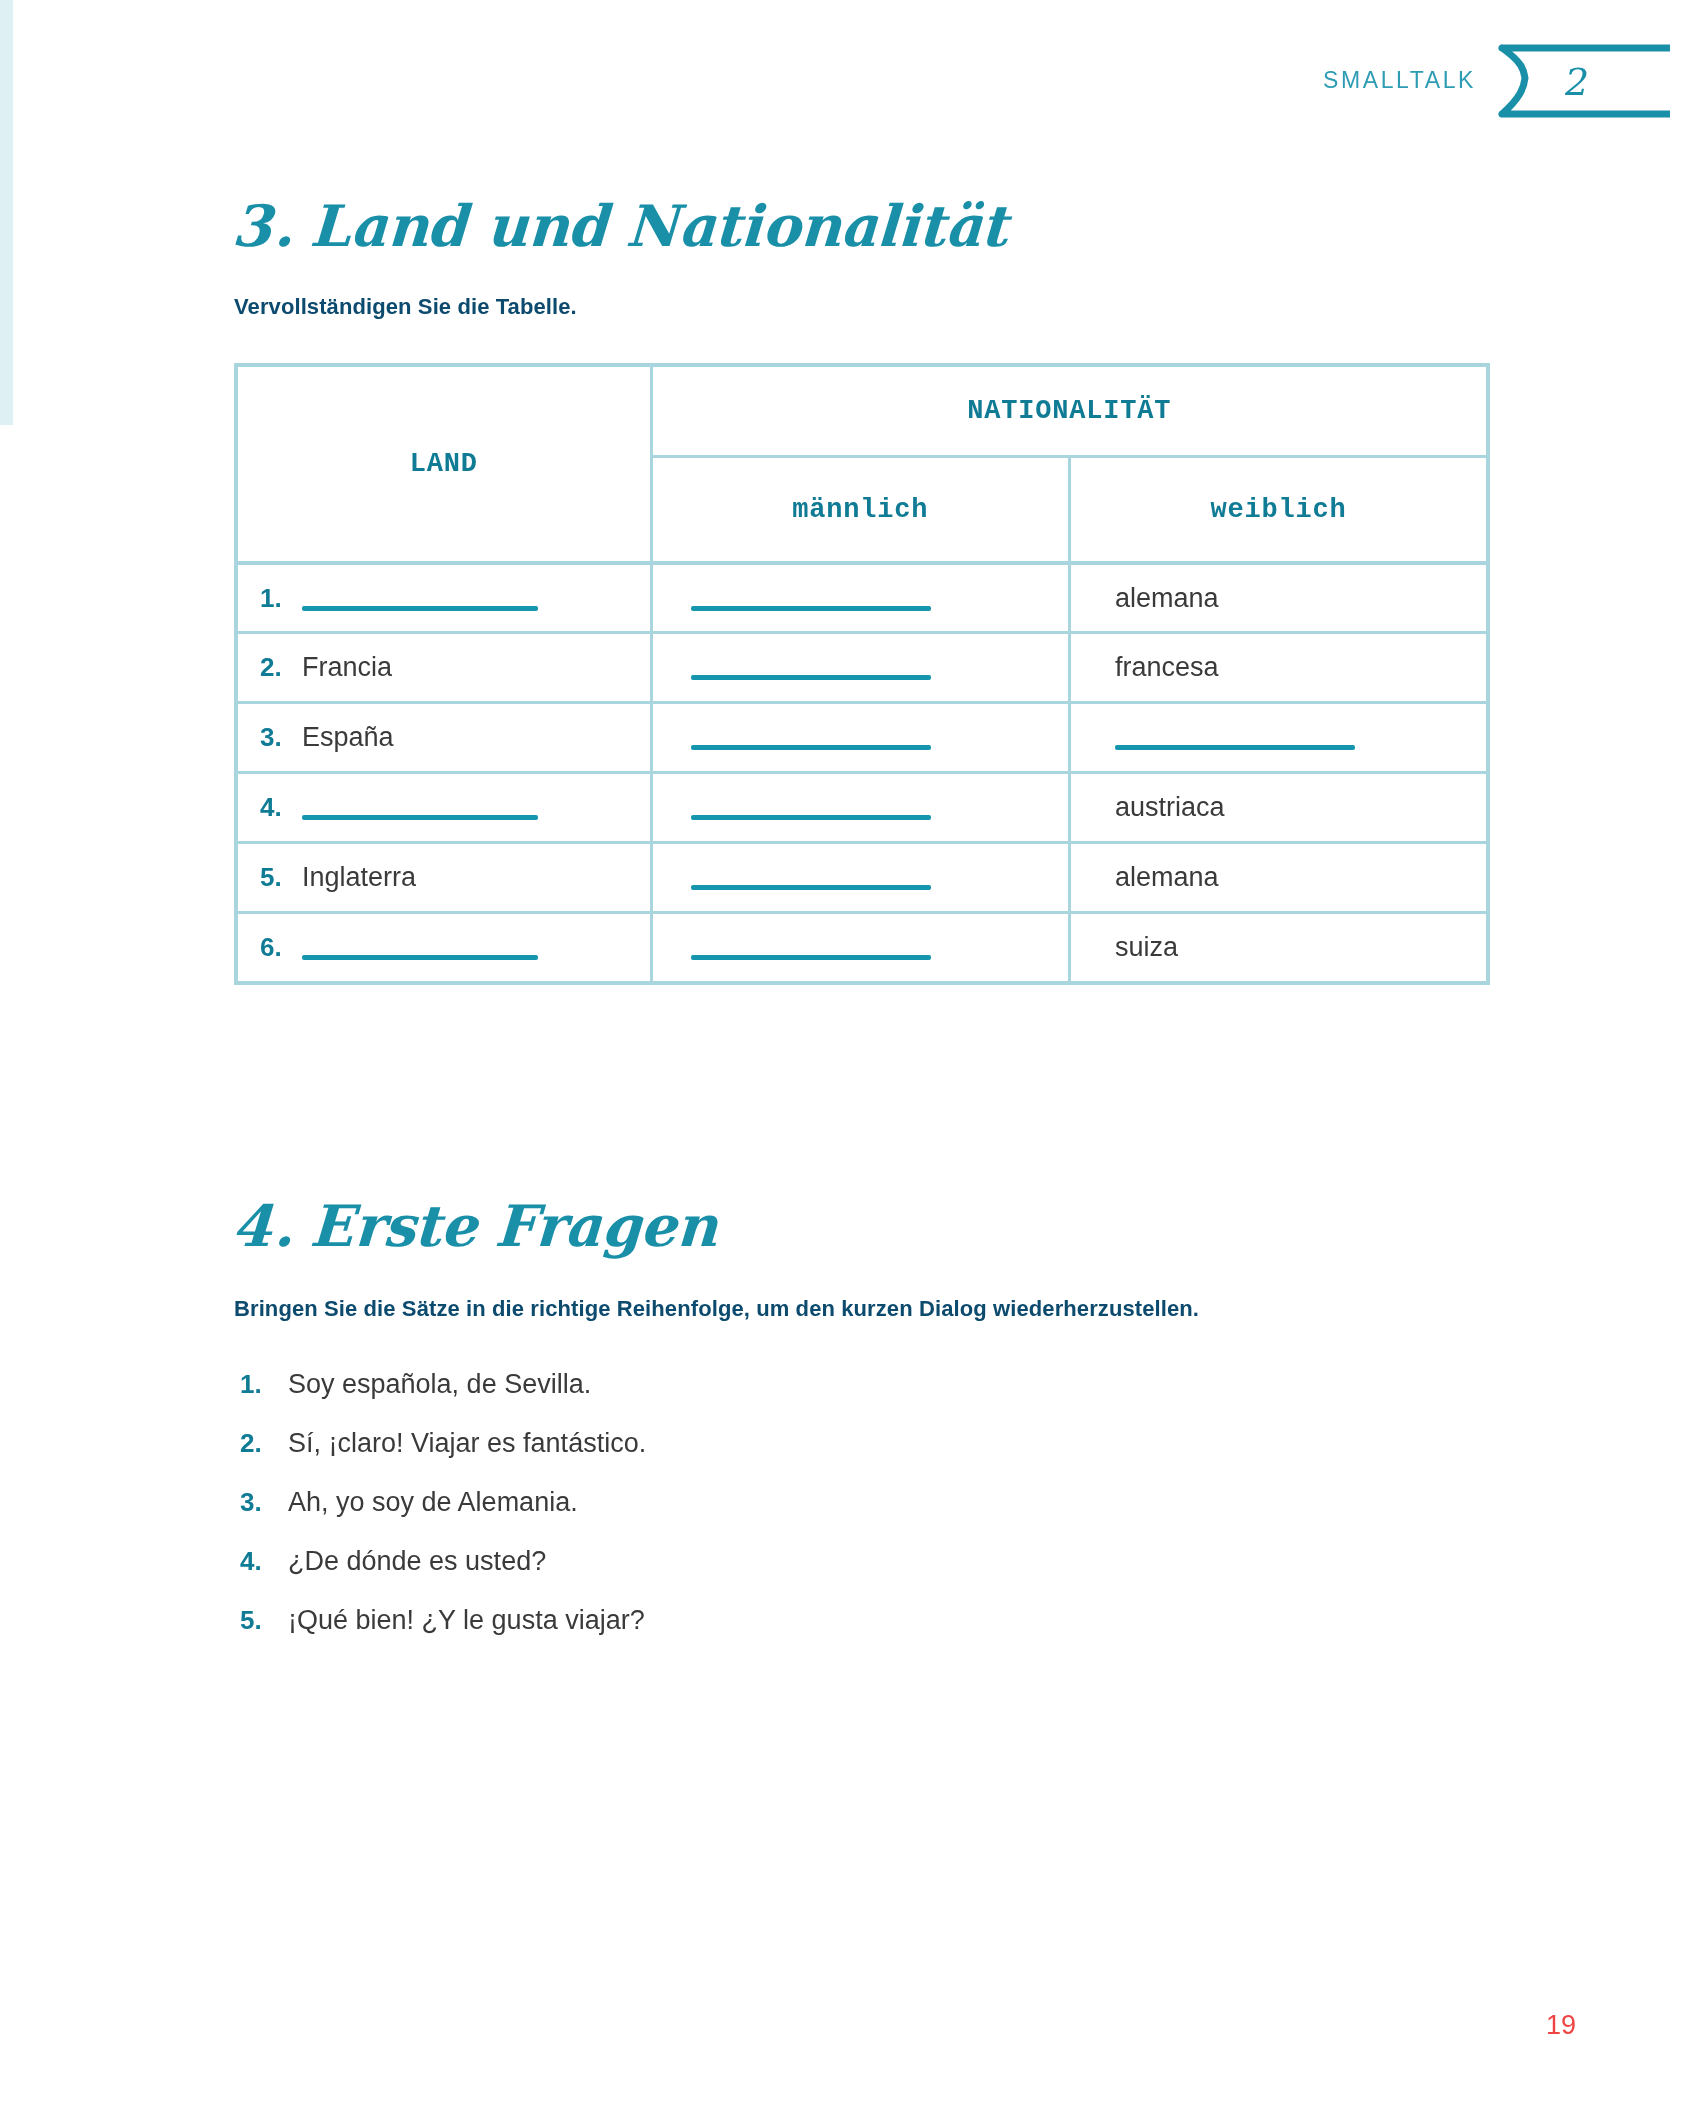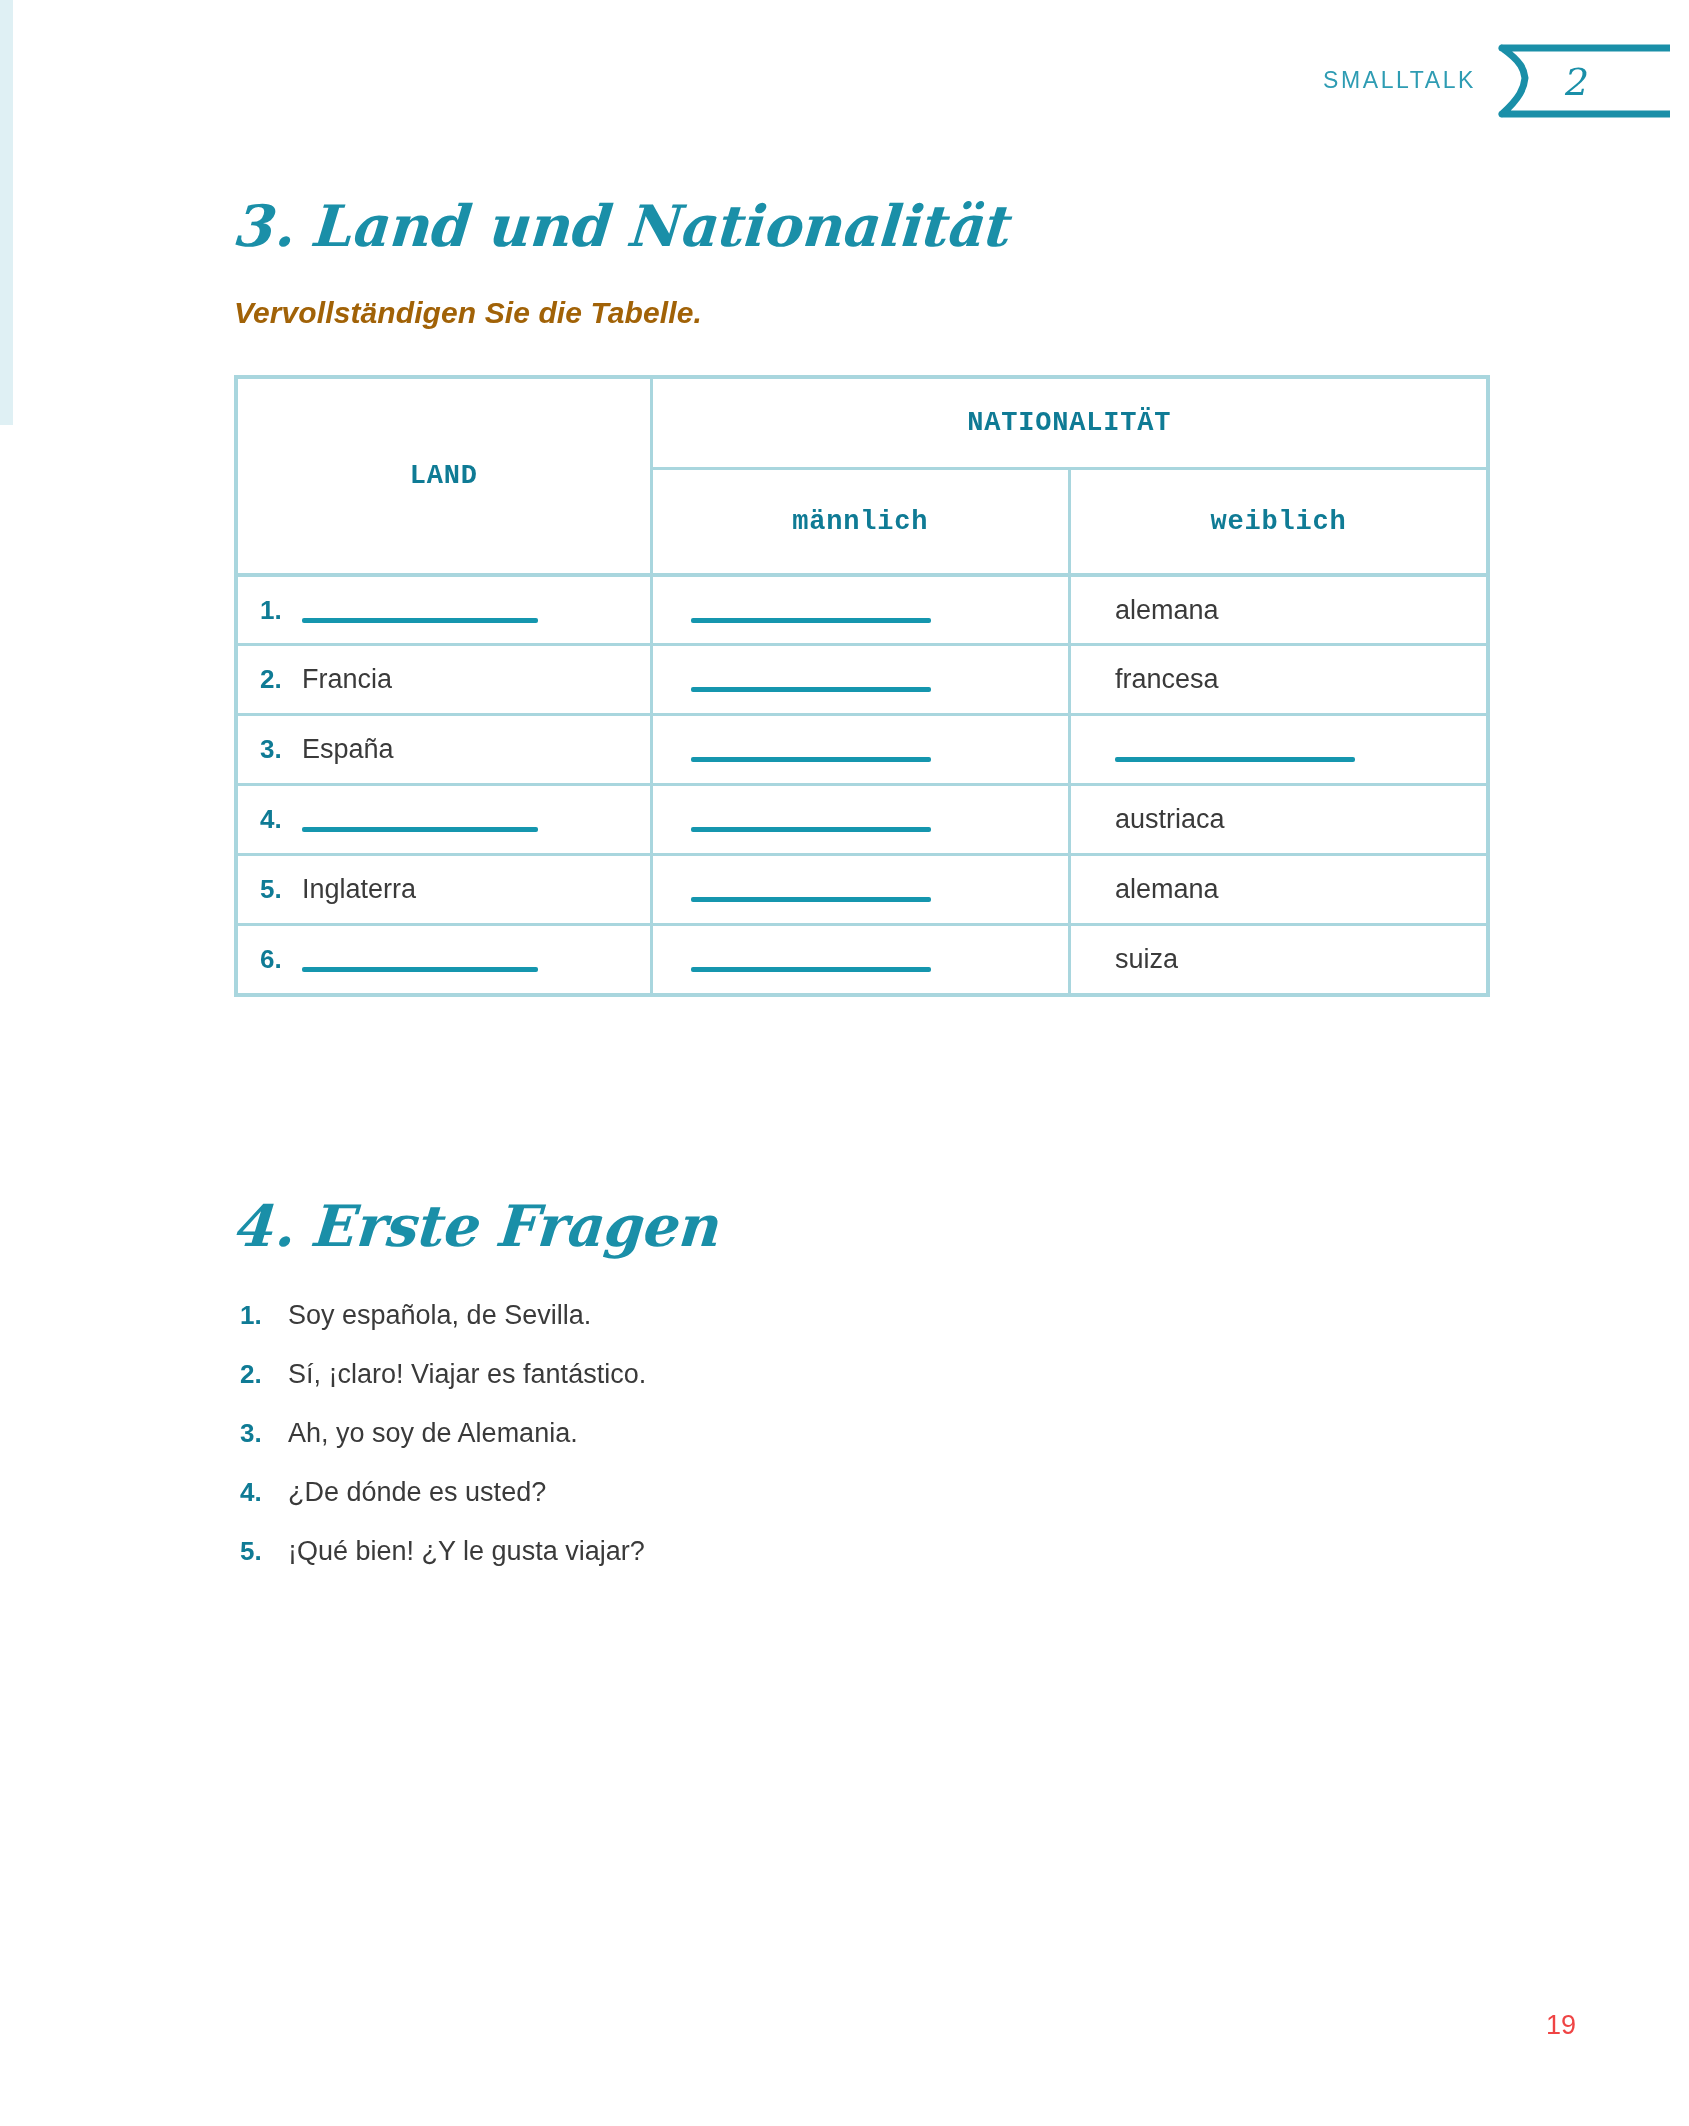--- a/index.html
+++ b/index.html
@@ -89,26 +89,25 @@
     letter-spacing: -0.5px;
     line-height: 1.05;
     margin: 0;
     transform: skewX(-6deg);
     transform-origin: left bottom;
     white-space: nowrap;
   }
 
   .instruction {
     font-weight: 700;
-    font-size: 30px;
-    color: #a16207;
+    font-size: 22px;
+    color: #0c4a6e;
     line-height: 1.5;
     margin: 0;
     letter-spacing: 0.1px;
-    font-style: italic;
   }
 
   
   .ex-table {
     border-collapse: collapse;
     width: 1256px;
     table-layout: fixed;
     border: 4px solid #a9d6de;
   }
   .ex-table th,
@@ -372,20 +371,21 @@
               </div>
           </td>
         </tr>
 
       </tbody>
     </table>
   </div>
 
   <div style="position:absolute; top:1196px; left:0; width:1256px;">
     <h2 class="brush-heading">4. Erste Fragen</h2>
+    <p class="instruction" style="margin-top:36px; max-width:1222px;">Bringen Sie die Sätze in die richtige Reihenfolge, um den kurzen Dialog wiederherzustellen.</p>
 
     <ol class="sentence-list" style="margin-top:44px; padding-left:6px;">
       <li>
         <span class="num">1.</span>
         <span>Soy española, de Sevilla.</span>
       </li>
       <li>
         <span class="num">2.</span>
         <span>Sí, ¡claro! Viajar es fantástico.</span>
       </li>

